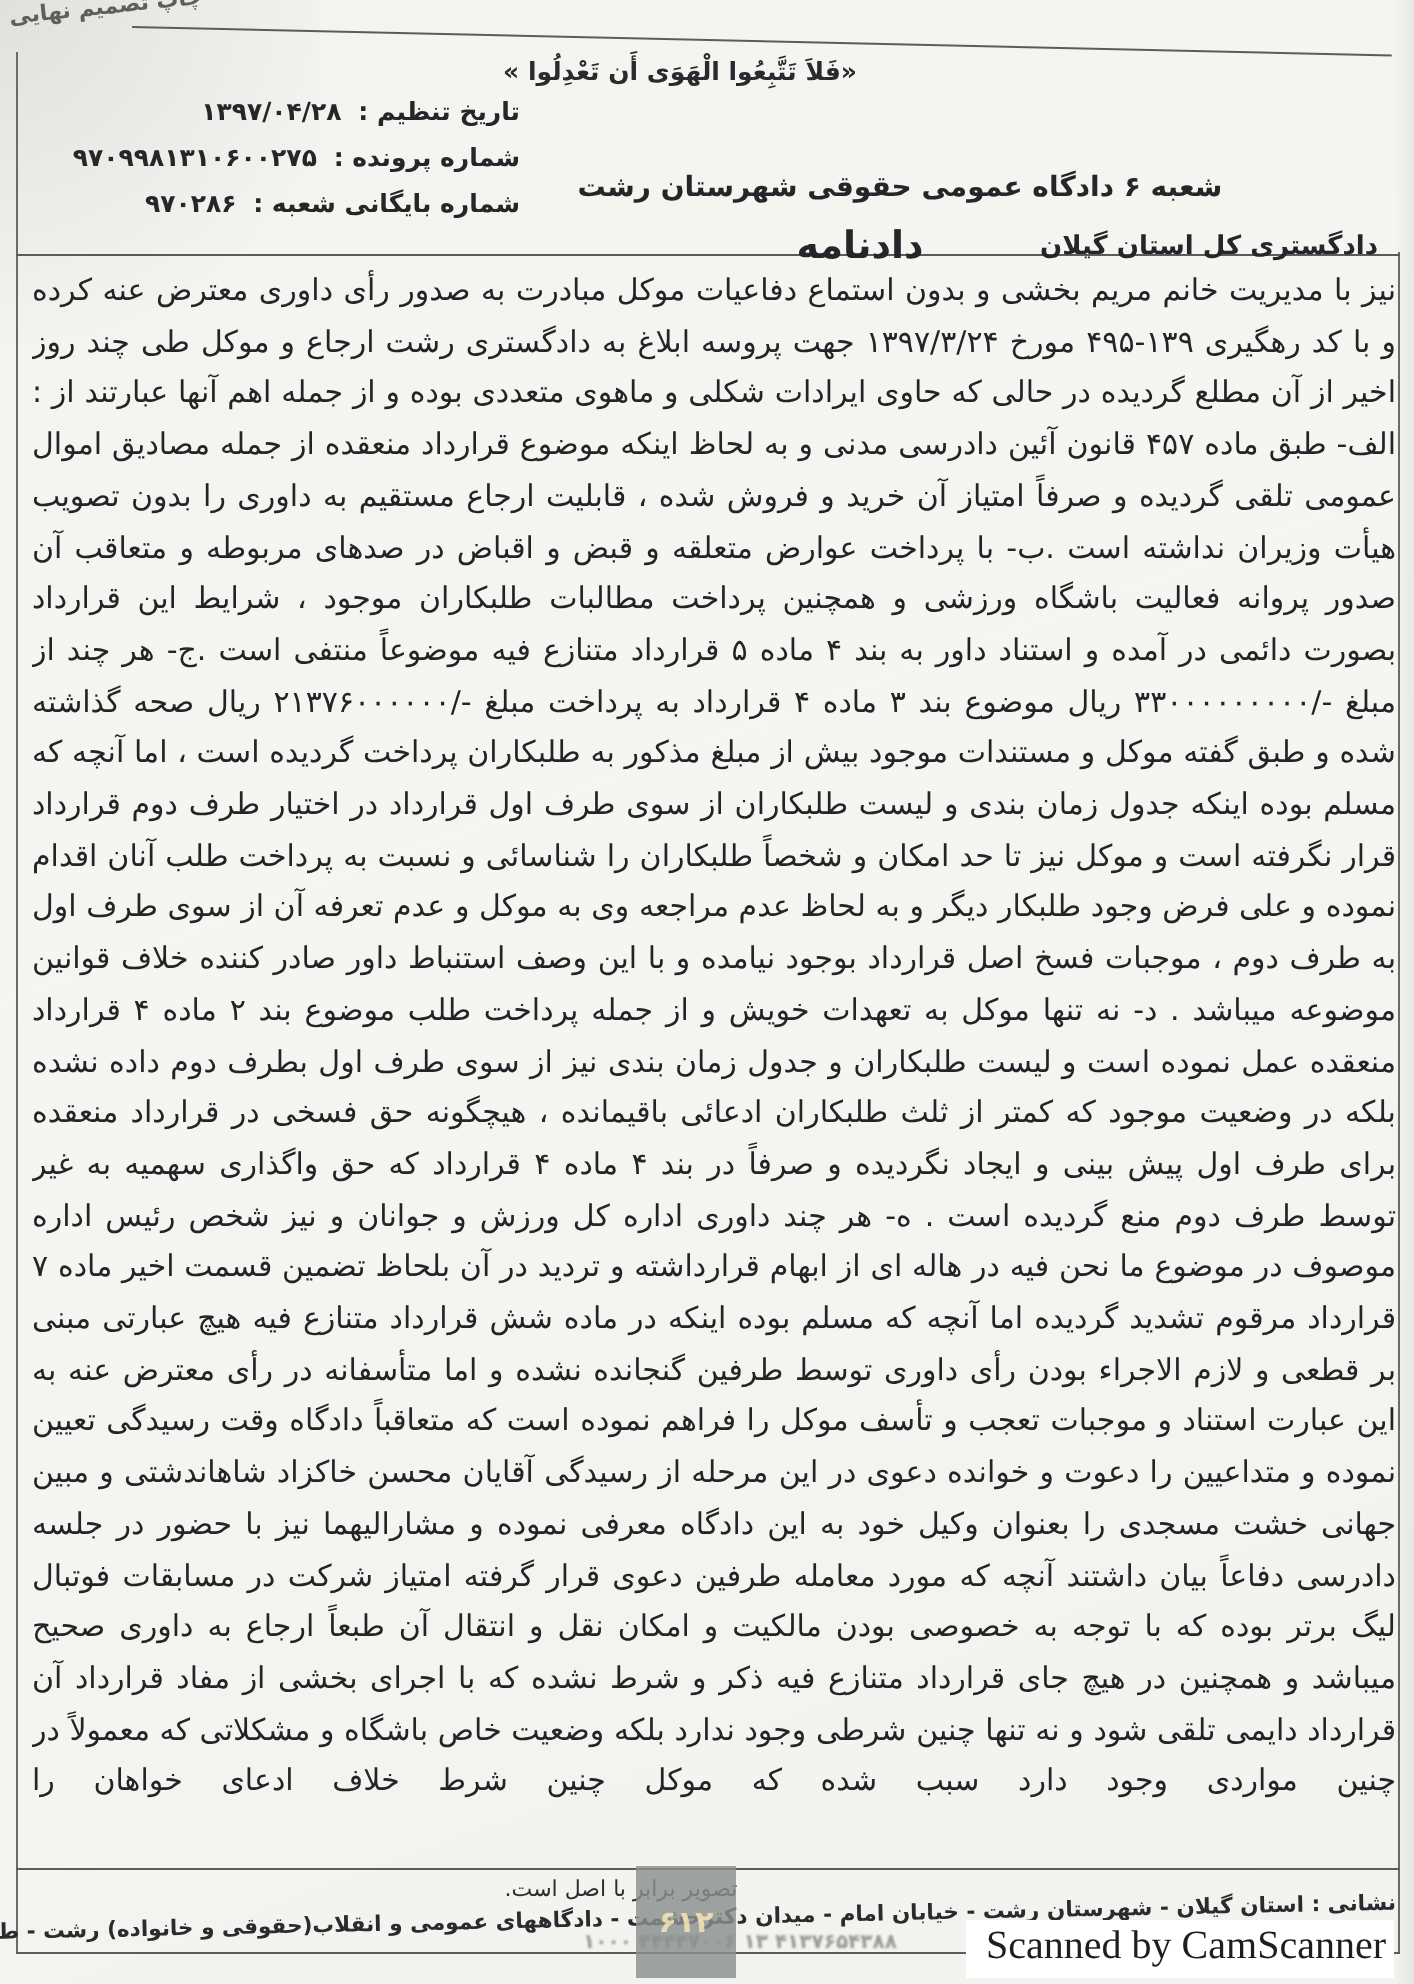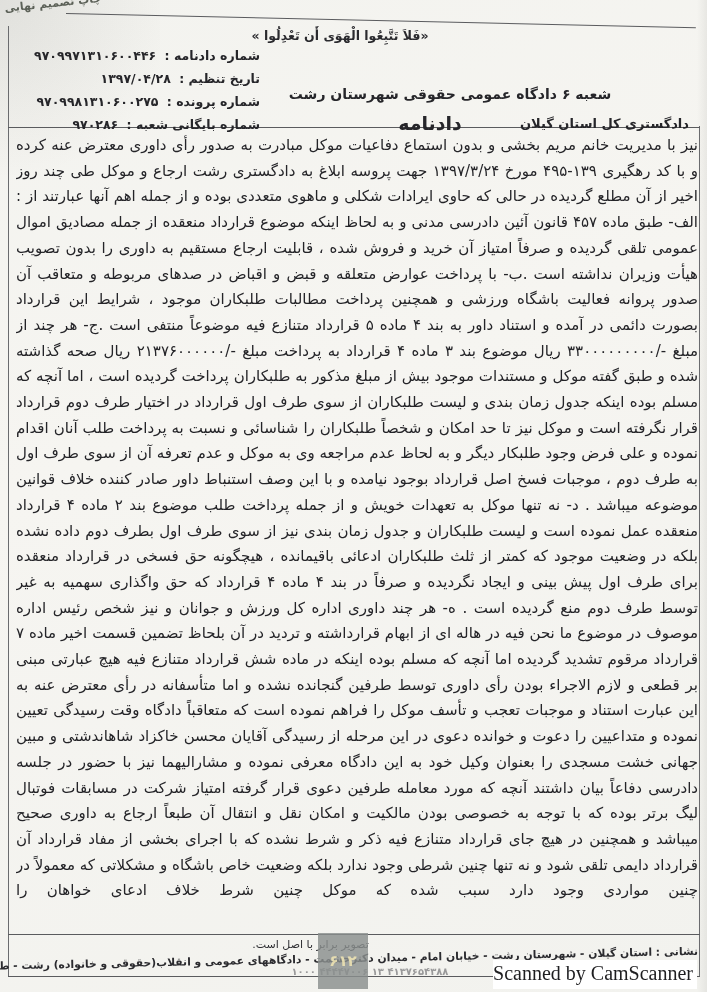--- a/index.html
+++ b/index.html
@@ -71,21 +71,21 @@
     font-size:10px;font-weight:bold;direction:rtl;color:rgba(45,45,50,0.45);
     filter:blur(0.4px);letter-spacing:2px;white-space:nowrap;
   }
   .stamp{
     position:absolute;left:318px;top:933px;width:50px;height:56px;
     background:rgba(138,143,141,0.82);display:flex;align-items:center;justify-content:center;
     font-size:15px;font-weight:bold;color:rgba(242,230,180,0.85);letter-spacing:2px;
   }
   .camscanner{
     position:absolute;right:10px;top:960px;font-size:20px;color:#1e1e20;
-    font-family:"Liberation Serif",serif;background:#ffffff;padding:2px 4px 4px 0;
+    font-family:"Liberation Serif",serif;background:#ffffff;padding:2px 4px 4px 10px;
   }
 </style>
 </head>
 <body>
 
 <div class="page">
 
   <div class="corner-shade"></div>
   <div class="edge-shade"></div>
 
@@ -94,24 +94,20 @@
 
   <div class="vline vline-left"></div>
   <div class="vline vline-right"></div>
   <div class="rule rule-header-sep"></div>
   <div class="rule rule-footer-sep"></div>
   <div class="rule rule-bottom"></div>
 
   <div class="verse">«فَلاَ تَتَّبِعُوا الْهَوَى أَن تَعْدِلُوا »</div>
 
   <div class="fields">
-    <div class="field-row">
-      <span class="lbl">شماره دادنامه :</span>
-      <span class="val">۹۷۰۹۹۷۱۳۱۰۶۰۰۴۴۶</span>
-    </div>
     <div class="field-row">
       <span class="lbl">تاریخ تنظیم :</span>
       <span class="val">۱۳۹۷/۰۴/۲۸</span>
     </div>
     <div class="field-row">
       <span class="lbl">شماره پرونده :</span>
       <span class="val">۹۷۰۹۹۸۱۳۱۰۶۰۰۲۷۵</span>
     </div>
     <div class="field-row">
       <span class="lbl">شماره بایگانی شعبه :</span>

